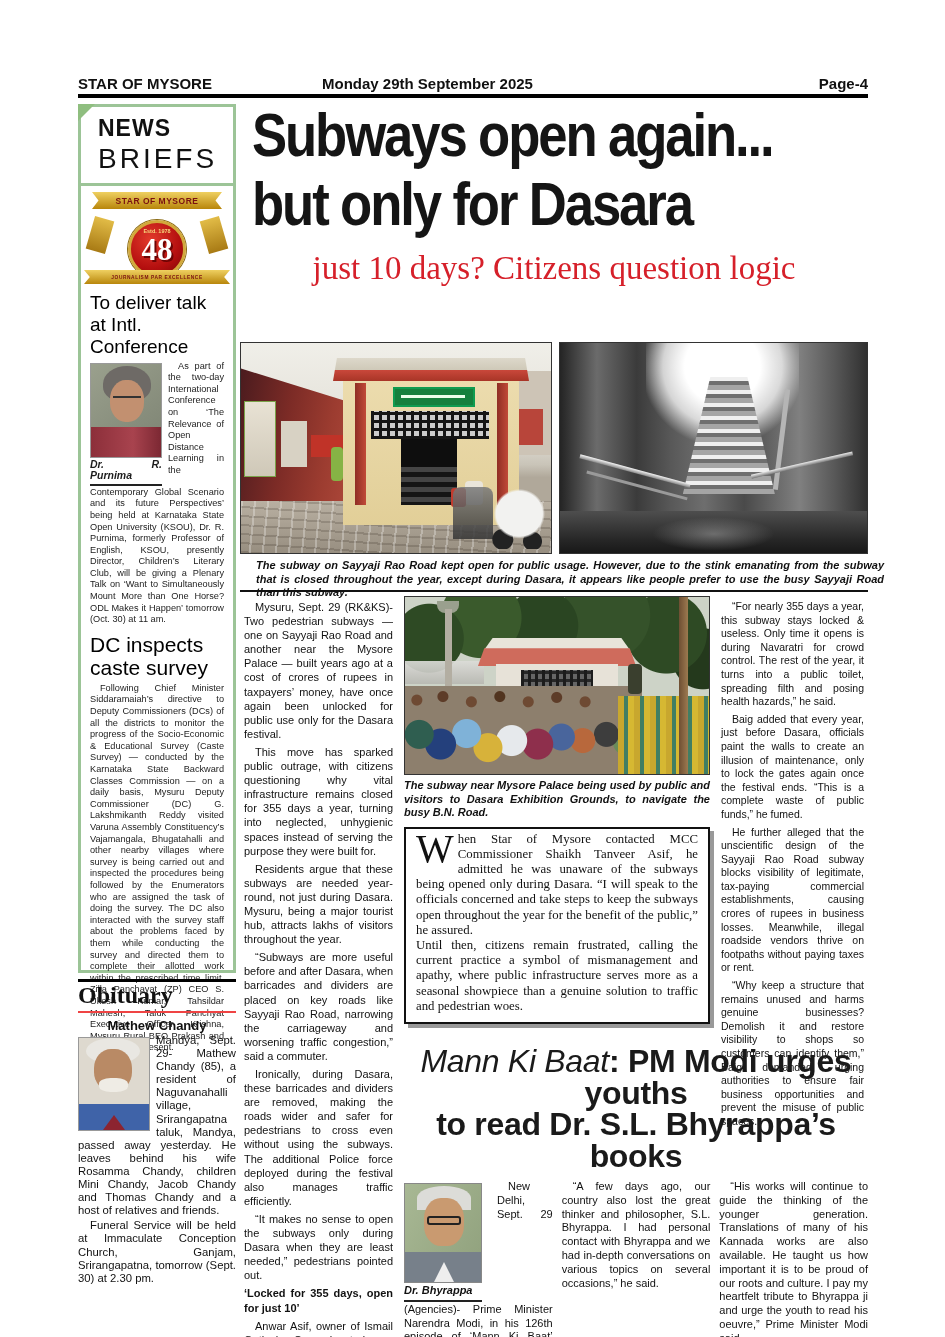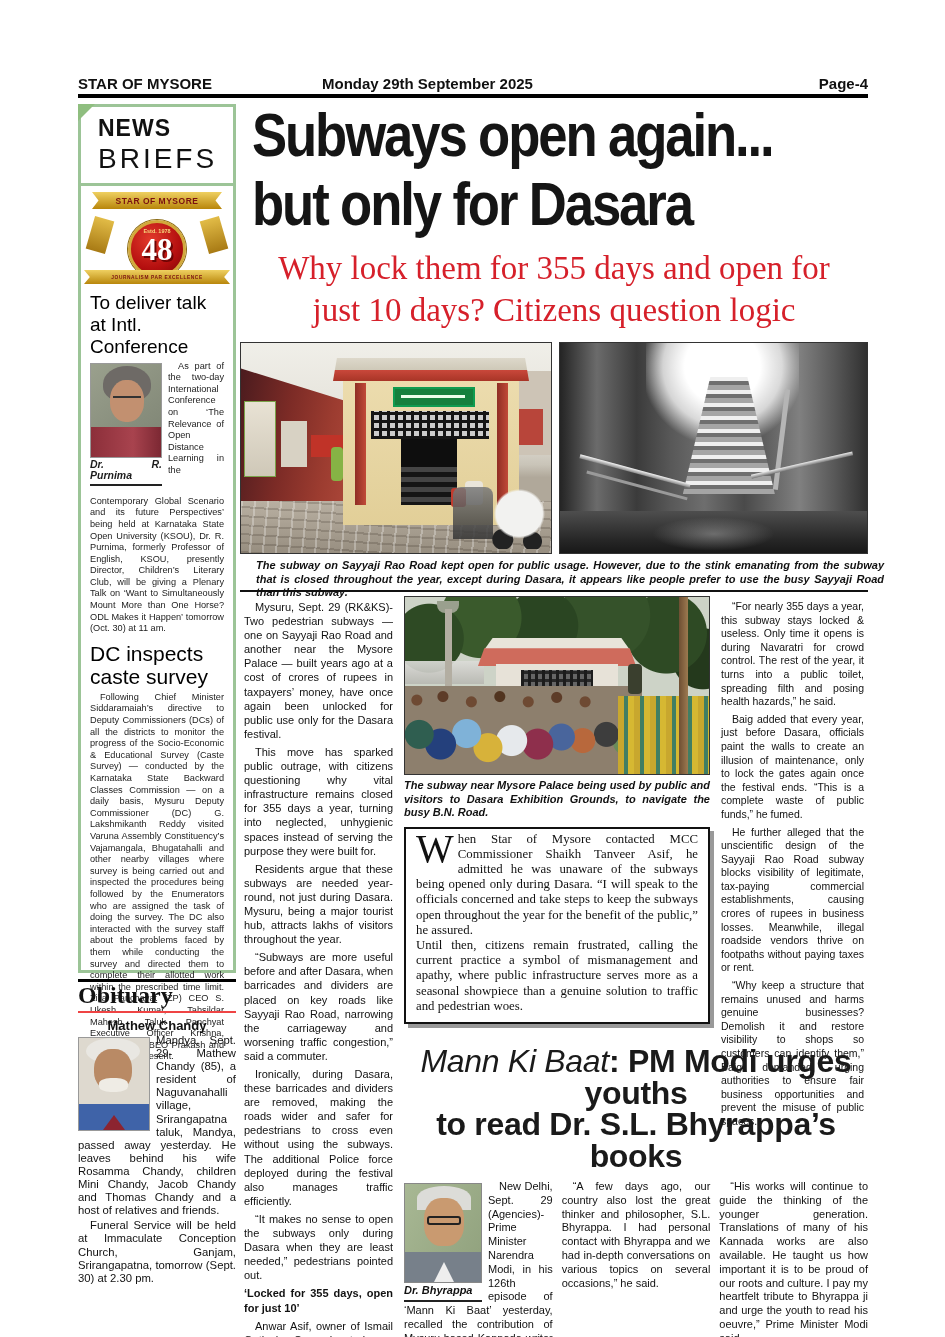--- a/index.html
+++ b/index.html
@@ -34,21 +34,21 @@
   .badge-num{position:absolute;top:9px;left:0;width:100%;text-align:center;font-size:31px;font-weight:800;
     font-family:"Liberation Serif",serif;color:#fff;text-shadow:2px 2px 0 #6d0404;}
   .ribbon-bot{position:absolute;bottom:0;left:0;width:146px;height:14px;background:linear-gradient(#efd061,#b8860b);
     clip-path:polygon(0 0,4% 50%,0 100%,100% 100%,96% 50%,100% 0);
     display:flex;align-items:center;justify-content:center;font-size:4.8px;font-weight:700;color:#7a1010;letter-spacing:.6px;}
   
   .b-head1{font-size:19px;line-height:1.15;padding:8px 9px 3px;font-weight:400;color:#000;}
   .b-head2{font-size:21px;line-height:1.12;padding:7px 9px 3px;font-weight:400;color:#000;}
   .b-body{padding:0 9px;font-size:9.2px;line-height:11.6px;text-align:justify;color:#1c1c1c;}
   .b-body p{margin:0;text-indent:10px;}
-  .pframe{float:left;width:72px;margin:2px 6px 10px 0;}
+  .pframe{float:left;width:72px;margin:2px 6px 1px 0;}
   .pimg{width:72px;height:95px;border:1px solid #999;position:relative;overflow:hidden;box-sizing:border-box;}
   .pcap{font-size:10.5px;font-weight:700;font-style:italic;padding:1px 0 2px;border-bottom:2px solid #222;}
 
   
   .obit{position:absolute;left:78px;top:979px;width:158px;}
   .obit-head{border-top:3px solid #000;border-bottom:2px solid #ef4444;text-align:left;
     font-family:"Liberation Serif",serif;font-size:24px;font-weight:800;padding:0 0 2px;}
   .obit-name{text-align:center;font-weight:700;font-size:13px;margin:5px 0 1px;}
   .obit-body{font-size:11.3px;line-height:13.1px;text-align:justify;}
   .obit-body p{margin:0;}
@@ -80,21 +80,21 @@
   .mcc-p{font-family:"Liberation Serif",serif;font-size:12.8px;line-height:15.2px;text-align:justify;margin:0;}
   .mcc-p1::first-letter{float:left;font-size:40px;line-height:32px;padding:1px 4px 0 0;font-weight:400;}
 
   
   .bstory{position:absolute;left:404px;top:1046px;width:464px;}
   .b-head{text-align:center;font-size:32px;line-height:31.5px;font-weight:700;letter-spacing:-.3px;color:#1a1a1a;}
   .b-head em{font-weight:400;font-style:italic;}
   .bcols{display:flex;gap:9px;margin-top:8px;}
   .bcol{flex:1;font-size:11px;line-height:13.8px;text-align:justify;}
   .bcol p{margin:0;text-indent:11px;}
-  .bhy-frame{float:left;width:78px;margin:3px 6px 1px 0;}
+  .bhy-frame{float:left;width:78px;margin:3px 15px 1px 0;}
   .bhy-img{width:78px;height:100px;border:1px solid #888;position:relative;overflow:hidden;box-sizing:border-box;}
   .bhy-cap{font-size:11px;font-weight:700;font-style:italic;border-bottom:2px solid #222;padding:1px 0 2px;}
 
   
   .paA-sky{inset:0;background:linear-gradient(180deg,#f0efe9,#e2dfd6 45%,#c9c4b8 58%,#b0a89a 64%);}
   .paA-rightbldg{right:0;top:28px;width:62px;height:84px;background:#cdc4b6;}
   .paA-rightred{right:8px;top:66px;width:48px;height:36px;background:#b8453a;}
   .paA-left{left:0;top:20px;width:116px;height:138px;background:linear-gradient(100deg,#4a1b1e,#7c2b26 40%,#9c3c30 72%,#b04a3c);
     clip-path:polygon(0 4%,100% 30%,100% 100%,0 100%);}
   .paA-poster1{left:3px;top:58px;width:30px;height:74px;background:linear-gradient(#e8e2d4,#cfc8b8);border:1px solid #7aa349;}
@@ -260,21 +260,20 @@
       <p>Mandya, Sept. 29- Mathew Chandy (85), a resident of Naguvanahalli village, Srirangapatna taluk, Mandya, passed away yesterday. He leaves behind his wife Rosamma Chandy, children Mini Chandy, Jacob Chandy and Thomas Chandy and a host of relatives and friends.</p>
       <p class="p2">Funeral Service will be held at Immaculate Conception Church, Ganjam, Srirangapatna, tomorrow (Sept. 30) at 2.30 pm.</p>
     </div>
   </section>
 
   <h1 class="headline" style="margin:0;">
     <div>Subways open again...</div>
     <div>but only for Dasara</div>
   </h1>
   <h2 class="subhead" style="margin:0;font-weight:400;">
-    <div>Why lock them for 355 days and open for</div>
     <div>just 10 days? Citizens question logic</div>
   </h2>
 
   <div class="photo-row">
     <div class="photoA">
       <div class="s paA-sky"></div>
       <div class="s paA-rightbldg"></div>
       <div class="s paA-rightred"></div>
       <div class="s paA-left"></div>
       <div class="s paA-poster1"></div>

